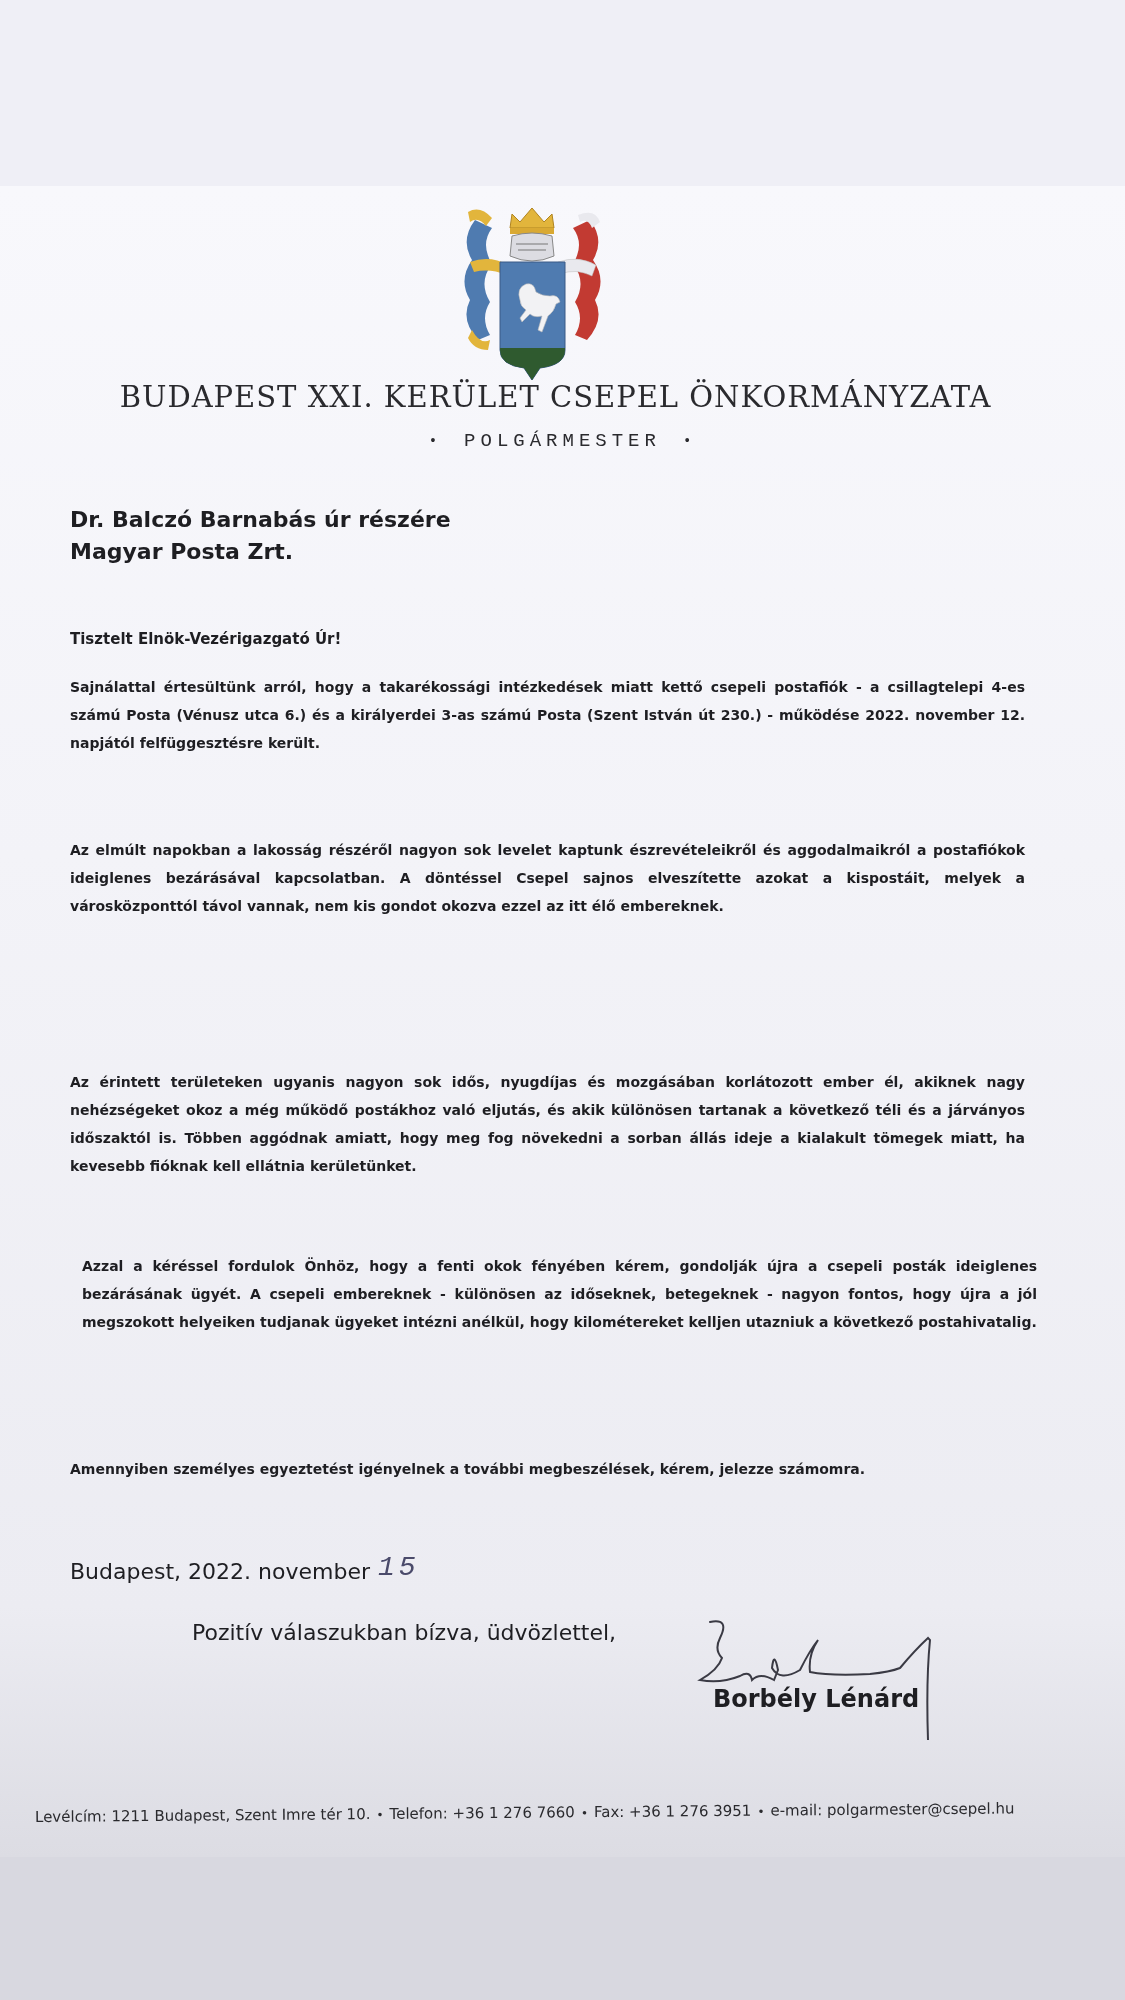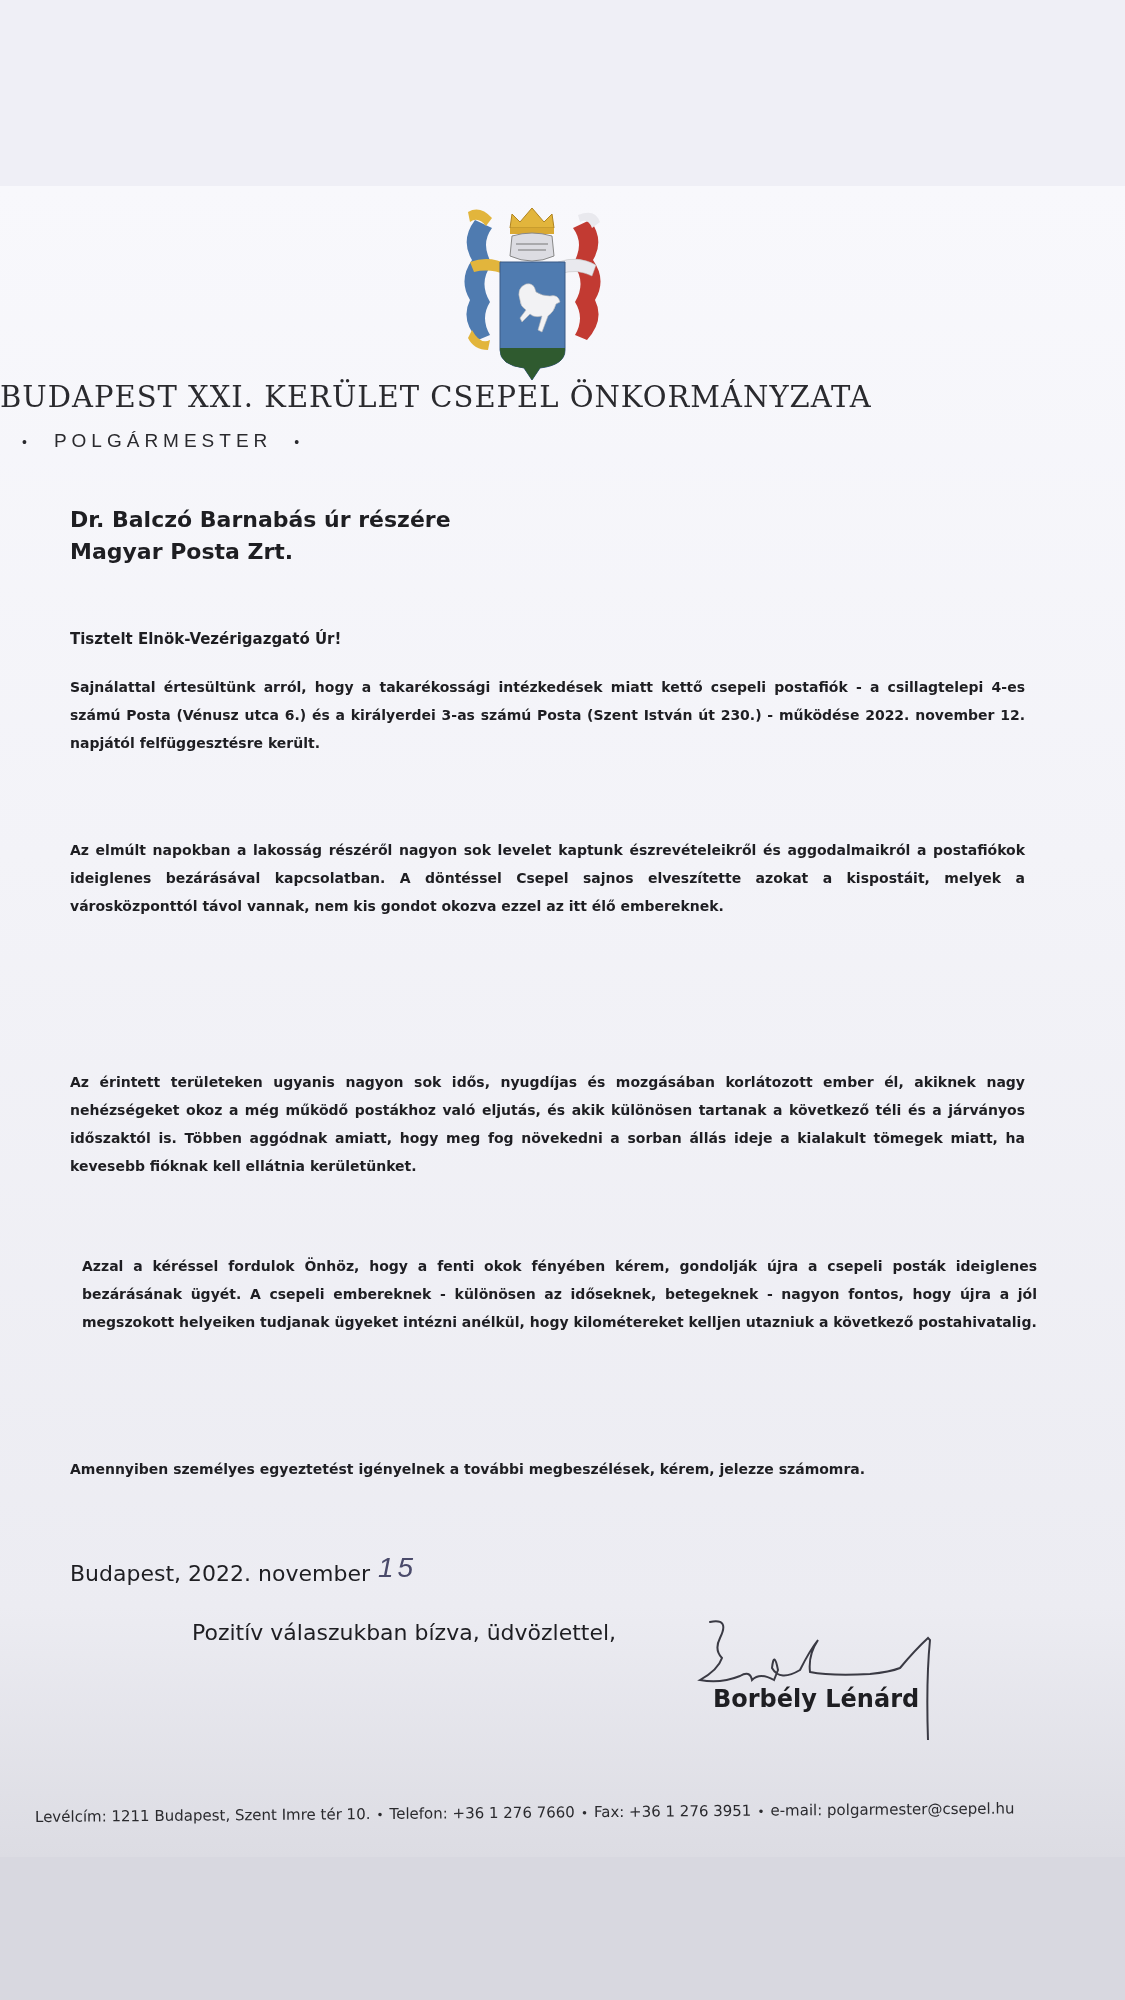--- a/index.html
+++ b/index.html
@@ -13,45 +13,45 @@
   .top-bar { position: absolute; left: 0; top: 0; width: 1125px; height: 186px; background: #efeff6; }
   .paper {
     position: absolute; left: 0; top: 186px; width: 1125px; height: 1671px;
     background: linear-gradient(180deg, #f8f8fc 0%, #f3f3f8 40%, #ececf2 85%, #dcdce3 100%);
   }
   .bottom-bar { position: absolute; left: 0; top: 1857px; width: 1125px; height: 143px; background: #d8d8e0; }
 
   .crest { position: absolute; left: 450px; top: 200px; width: 165px; height: 185px; }
 
   .org-name {
-    position: absolute; left: 0; top: 380px; width: 1111px; 
+    position: absolute; left: 0; top: 380px; width: 1111px; text-align: center;
     font-family: "DejaVu Serif", serif; font-size: 29px; letter-spacing: 1px;
     color: #2a2a2e;
   }
   .org-sub {
-    position: absolute; left: 0; top: 430px; width: 1125px; 
-    font-family: Liberation Sans, sans-serif; font-size: 19px; letter-spacing: 5px; color: #2a2a2e;
+    position: absolute; left: 0; top: 430px; width: 1125px; text-align: center;
+    font-family: Liberation Mono, monospace; font-size: 19px; letter-spacing: 5px; color: #2a2a2e;
   }
   .org-sub .dot { display: inline-block; margin: 0 22px; font-size: 14px; vertical-align: middle; }
 
   .recipient { position: absolute; left: 70px; top: 504px; font-weight: bold; font-size: 22px; line-height: 32px; }
   .salutation { position: absolute; left: 70px; top: 630px; font-weight: bold; font-size: 15px; }
 
   .body-text {
     position: absolute; left: 70px; width: 955px;
     font-size: 14px; line-height: 28px; text-align: justify; font-weight: bold;
   }
   .p1 { top: 673px; }
   .p2 { top: 836px; }
   .p3 { top: 1068px; }
   .p4 { top: 1252px; margin-left: 12px; }
   .p5 { top: 1455px; }
   .date-line { position: absolute; left: 70px; top: 1556px; font-size: 22px; }
   .hand-day {
-    font-family: Liberation Sans, sans-serif; font-style: italic; font-size: 28px;
+    font-family: Liberation Mono, monospace; font-style: italic; font-size: 28px;
     color: #4a4a6a; margin-left: 8px; letter-spacing: 4px; position: relative; top: -4px;
   }
   .closing { position: absolute; left: 192px; top: 1620px; font-size: 22px; }
   .signature { position: absolute; left: 690px; top: 1610px; width: 270px; height: 130px; }
   .signer { position: absolute; left: 713px; top: 1685px; font-weight: bold; font-size: 24px; }
 
   .footer {
     position: absolute; left: 35px; top: 1808px; width: 1080px;
     font-size: 15px; color: #2a2a2e; transform: rotate(-0.5deg); transform-origin: left center;
     white-space: nowrap;

